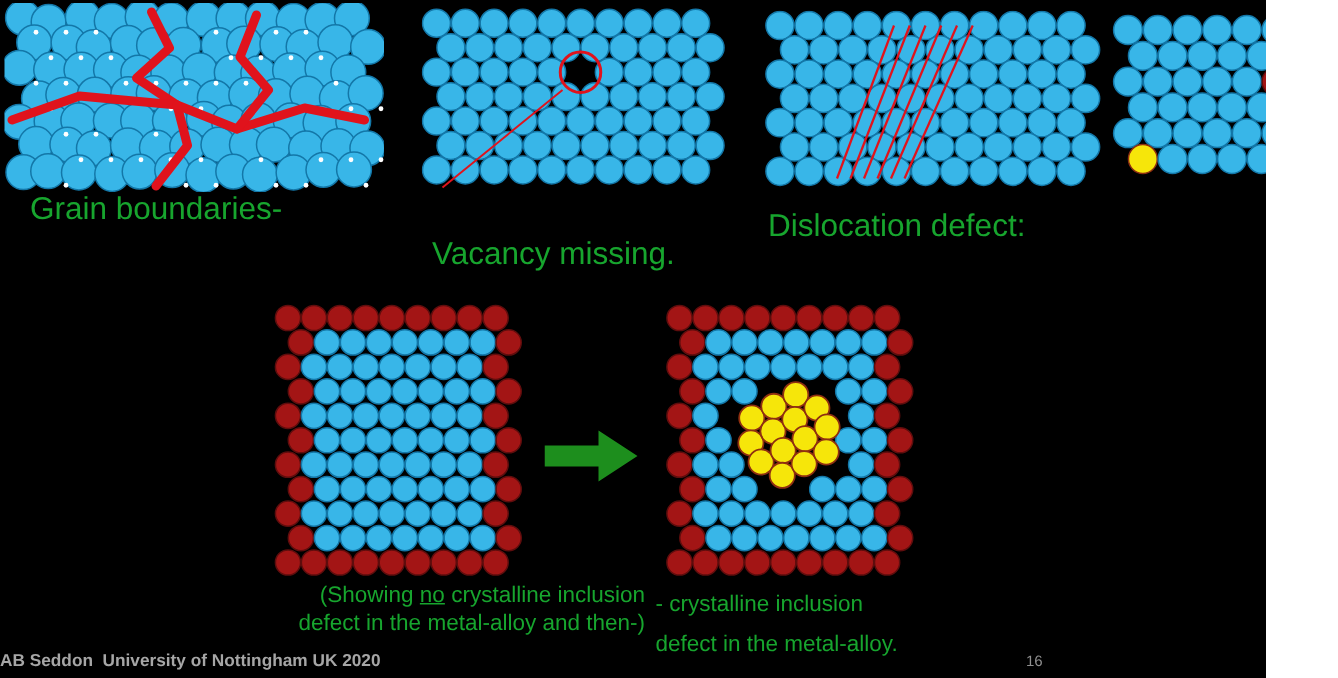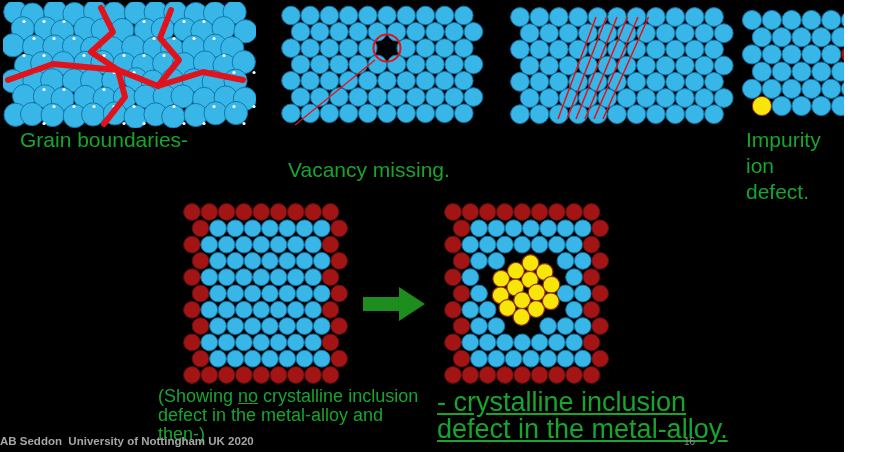--- a/index.html
+++ b/index.html
@@ -1,22 +1,22 @@
 <!DOCTYPE html>
 <html style="--label_green: #17A52E; --arrow_green: #1D8E1D; --footer_gray: #A6A6A6; --page_gray: #8F8F8F;"><head>
 <meta charset="utf-8">
 <style>
   html,body{margin:0;padding:0;background:#fff;}
   .slide{position:relative;width:844px;height:452px;background:#000000;overflow:hidden;
          font-family:"Liberation Sans",sans-serif;}
   .abs{position:absolute;}
   .green{color:var(--label_green);}
   .label-lg{font-size:21px;line-height:26px;}
-  .caption-sm{font-size:18px;line-height:19px;text-align:left;}
-  .caption-lg{font-size:27px;line-height:27px;text-decoration:underline;}
+  .caption-sm{font-size:15px;line-height:19px;text-align:right;}
+  .caption-lg{font-size:15px;line-height:27px;}
   .u{text-decoration:underline;}
   .footer{position:absolute;left:0;top:435px;width:100%;text-align:left;
           font-size:11.5px;font-weight:bold;color:var(--footer_gray);white-space:pre;}
   .pagenum{position:absolute;left:684px;top:436px;font-size:10px;color:var(--page_gray);}
   .arrow-fill{fill:var(--arrow_green);}
   svg{display:block;}
 </style>
 </head>
 <body>
 
@@ -376,26 +376,23 @@
       </g>
     </svg>
 
   <div class="abs green label-lg" style="left:20px;top:127px">
     <div>Grain boundaries-</div>
   </div>
 
   <div class="abs green label-lg" style="left:288px;top:157px">Vacancy missing.</div>
 
   <div class="abs green label-lg" style="left:512px;top:138px">
+    <div>Dislocation defect:</div>
   </div>
 
-  <div class="abs green label-lg" style="left:746px;top:127px">
-    <div>Impurity ion</div>
-    <div>defect.</div>
-  </div>
 
   <svg class="abs" style="left:182px;top:202px" width="167" height="183">
       <g>
         <circle cx="10.0" cy="10.0" r="8.4" fill="#A31515" stroke="#5F0D0D" stroke-width="1"></circle>
         <circle cx="27.3" cy="10.0" r="8.4" fill="#A31515" stroke="#5F0D0D" stroke-width="1"></circle>
         <circle cx="44.6" cy="10.0" r="8.4" fill="#A31515" stroke="#5F0D0D" stroke-width="1"></circle>
         <circle cx="61.9" cy="10.0" r="8.4" fill="#A31515" stroke="#5F0D0D" stroke-width="1"></circle>
         <circle cx="79.2" cy="10.0" r="8.4" fill="#A31515" stroke="#5F0D0D" stroke-width="1"></circle>
         <circle cx="96.5" cy="10.0" r="8.4" fill="#A31515" stroke="#5F0D0D" stroke-width="1"></circle>
         <circle cx="113.8" cy="10.0" r="8.4" fill="#A31515" stroke="#5F0D0D" stroke-width="1"></circle>

